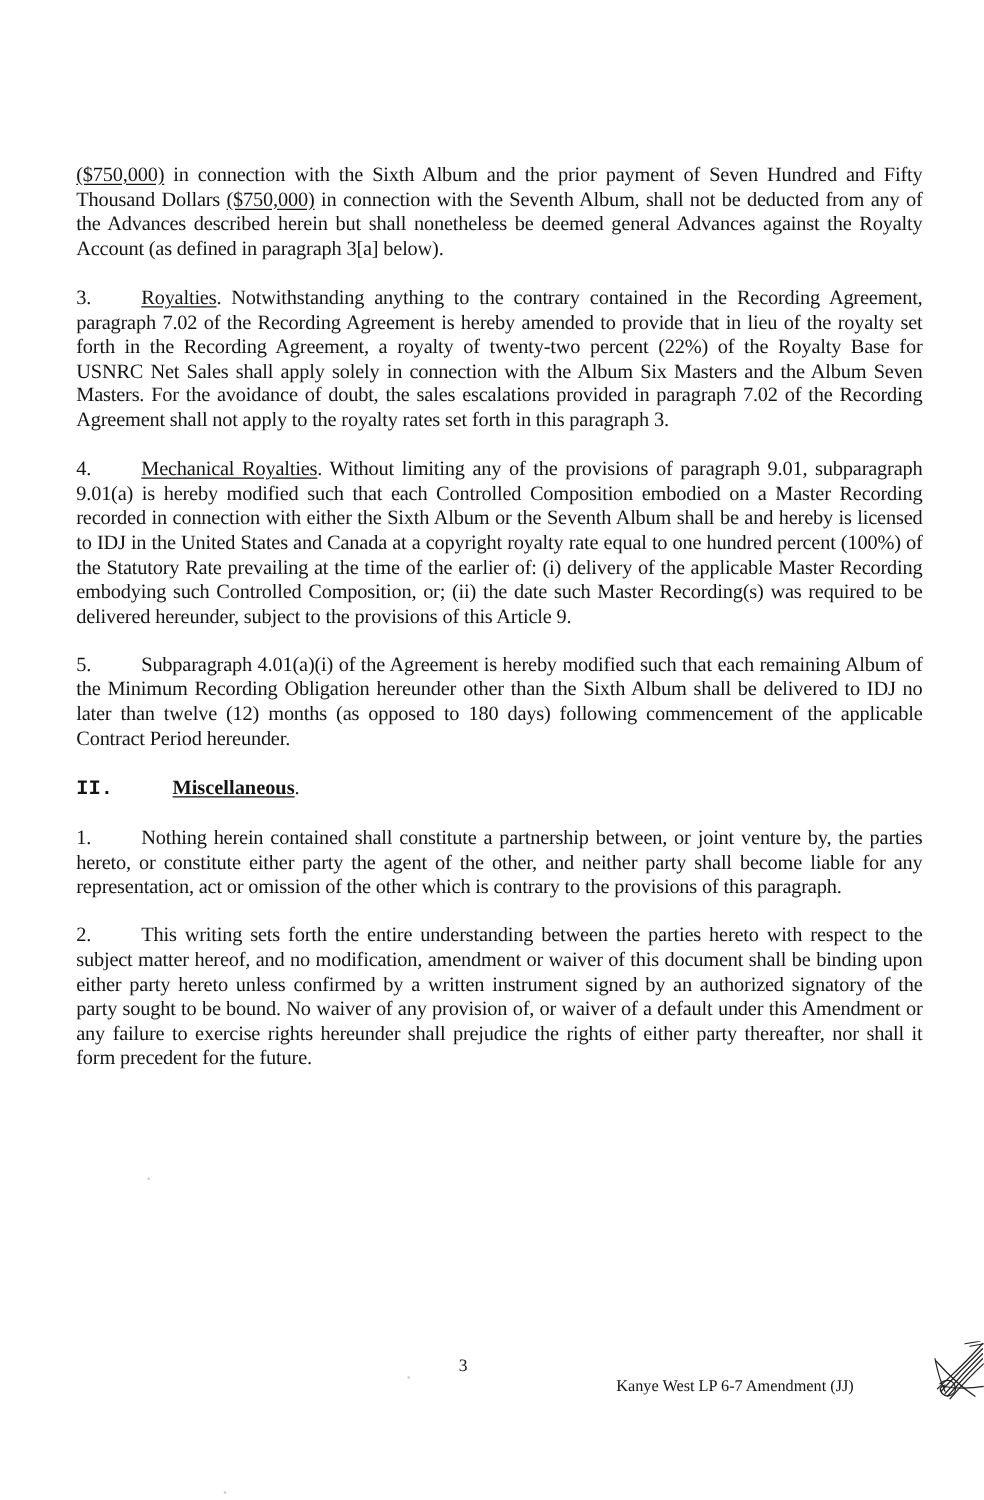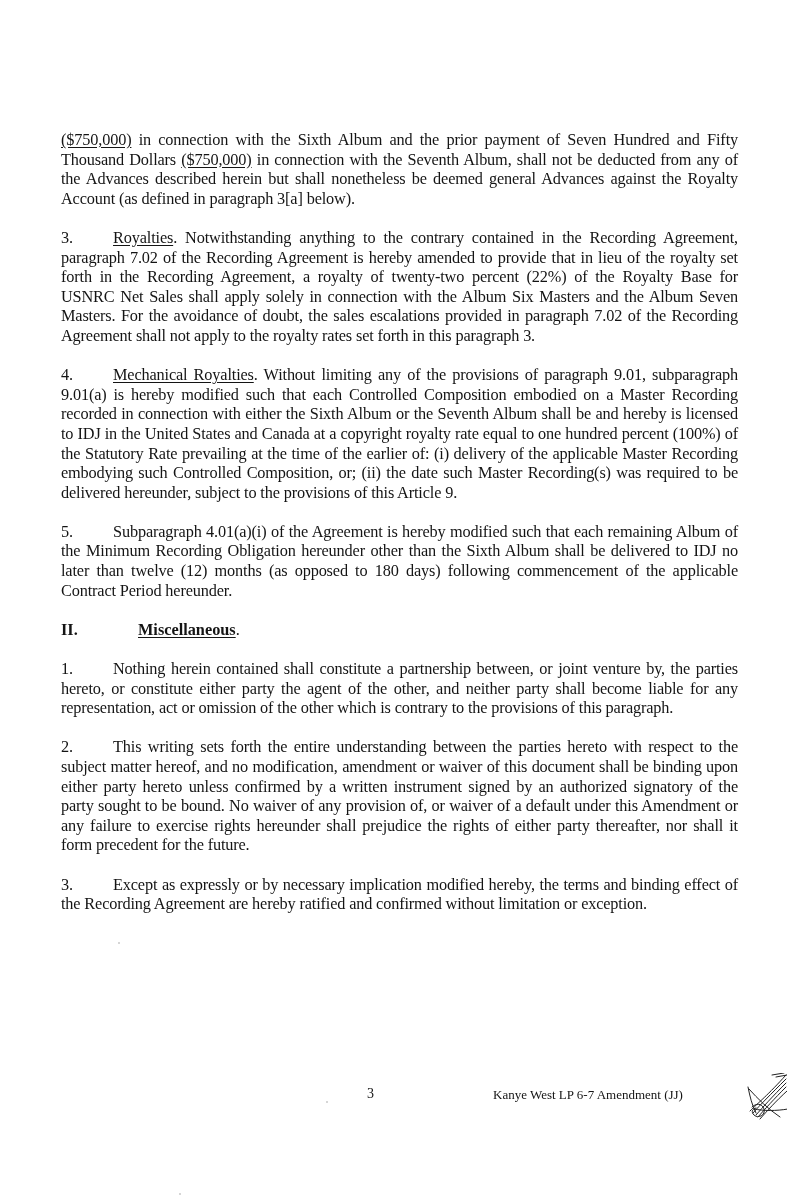--- a/index.html
+++ b/index.html
@@ -38,38 +38,39 @@
     }
     .b {
       font-weight: normal;
     }
     .heading {
       margin: 0 0 19.6px 0;
       font-weight: bold;
     }
     .heading .num {
       width: 77px;
+      font-family: Liberation Mono, monospace;
     }
     .footer {
       position: absolute;
       top: 1086px;
       left: 0;
       width: 787px;
       font-size: 13px;
     }
     .page-number {
       position: absolute;
       left: 367px;
       top: 0;
       font-size: 14px;
     }
     .footer-label {
       position: absolute;
       left: 493px;
-      top: 1px;
+      top: 15px;
       font-size: 13px;
     }
     .initials {
       position: absolute;
       left: 746px;
       top: 1073px;
       width: 42px;
       height: 52px;
     }
     .speck {
@@ -92,21 +93,20 @@
   <p class="para"><span class="num">4.</span><span class="u">Mechanical Royalties</span><span>.</span><span> Without limiting any of the provisions of paragraph 9.01, subparagraph 9.01(a) is hereby modified such that each Controlled Composition embodied on a Master Recording recorded in connection with either the Sixth Album or the Seventh Album shall be and hereby is licensed to IDJ in the United States and Canada at a copyright royalty rate equal to one hundred percent (100%) of the Statutory Rate prevailing at the time of the earlier of: (i) delivery of the applicable Master Recording embodying such Controlled Composition, or; (ii) the date such Master Recording(s) was required to be delivered hereunder, subject to the provisions of this Article 9.</span></p>
 
   <p class="para"><span class="num">5.</span><span>Subparagraph 4.01(a)(i) of the Agreement is hereby modified such that each remaining Album of the Minimum Recording Obligation hereunder other than the Sixth Album shall be delivered to IDJ no later than twelve (12) months (as opposed to 180 days) following commencement of the applicable Contract Period hereunder.</span></p>
 
   <div class="heading"><span class="num">II.</span><span class="u">Miscellaneous</span><span style="font-weight:normal">.</span></div>
 
   <p class="para"><span class="num">1.</span><span>Nothing herein contained shall constitute a partnership between, or joint venture by, the parties hereto, or constitute either party the agent of the other, and neither party shall become liable for any representation, act or omission of the other which is contrary to the provisions of this paragraph.</span></p>
 
   <p class="para"><span class="num">2.</span><span>This writing sets forth the entire understanding between the parties hereto with respect to the subject matter hereof, and no modification, amendment or waiver of this document shall be binding upon either party hereto unless confirmed by a written instrument signed by an authorized signatory of the party sought to be bound.  No waiver of any provision of, or waiver of a default under this Amendment or any failure to exercise rights hereunder shall prejudice the rights of either party thereafter, nor shall it form precedent for the future.</span></p>
 
-  <p class="para"><span class="num">3.</span><span>Except as expressly or by necessary implication modified hereby, the terms and binding effect of the Recording Agreement are hereby ratified and confirmed without limitation or exception.</span></p>
 
 </div>
 
 <div class="footer">
   <span class="page-number">3</span>
   <span class="footer-label">Kanye West LP 6-7 Amendment (JJ)</span>
 </div>
 
 <svg class="initials" viewBox="0 0 42 52" xmlns="http://www.w3.org/2000/svg">
   <g fill="none" stroke="#222" stroke-width="1" stroke-linecap="round">

